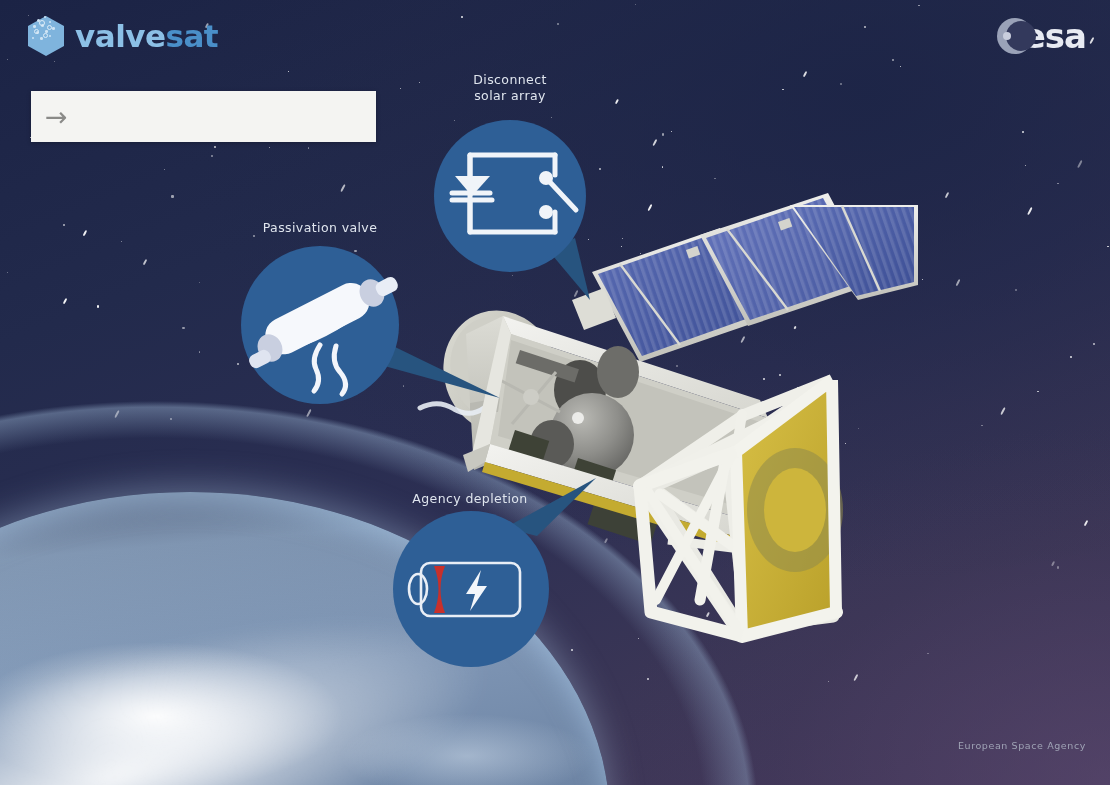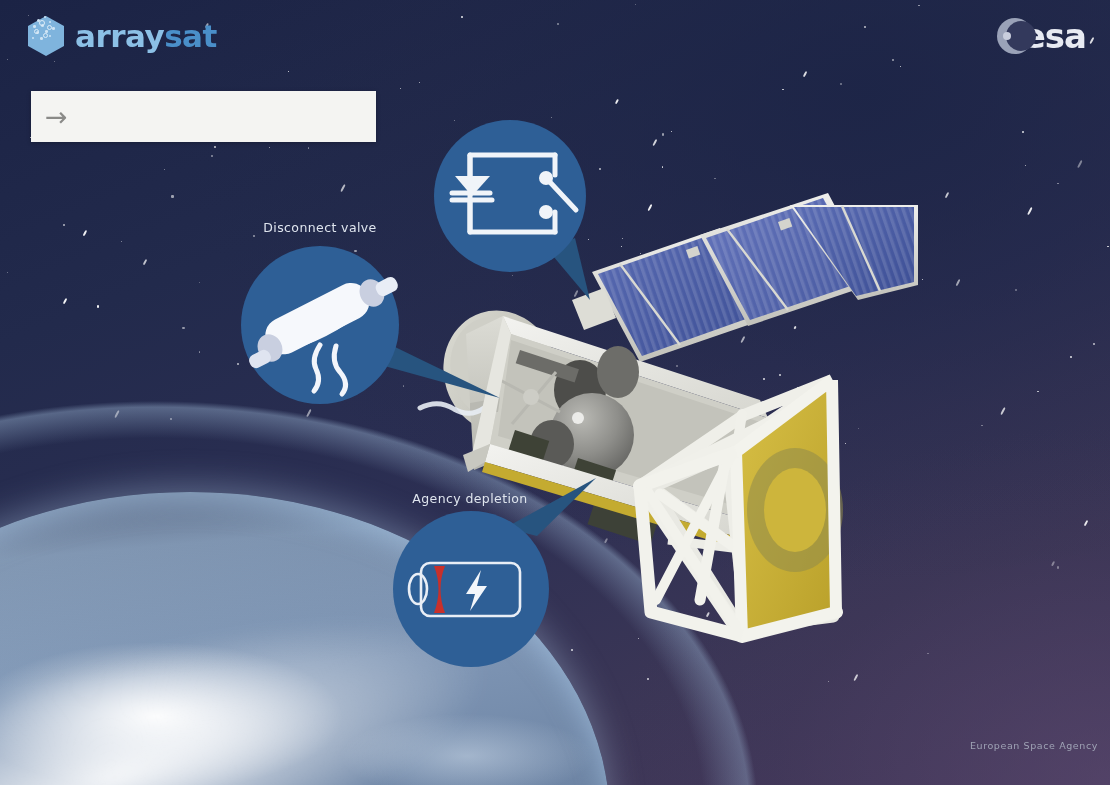--- a/index.html
+++ b/index.html
@@ -71,21 +71,21 @@
   .banner .arrow{font-size:27px;color:#8a8a88;line-height:1;font-weight:400;}
   .banner .title{font-size:33px;font-weight:700;color:#8c8c8a;letter-spacing:2.5px;line-height:1;}
 
   
   .sat{position:absolute;left:0;top:0;width:1110px;height:785px;pointer-events:none;}
 
   
   .callout{position:absolute;}
   .label{position:absolute;color:#dfe5ee;font-size:12.5px;letter-spacing:.4px;line-height:16px;text-align:center;white-space:pre;}
 
-  .credit{position:absolute;right:12px;bottom:34px;color:#9fa3b5;font-size:9.5px;letter-spacing:.6px;}
+  .credit{position:absolute;right:24px;bottom:34px;color:#9fa3b5;font-size:9.5px;letter-spacing:.6px;}
 </style>
 </head>
 <body>
 
 <div id="stage">
 
   <div class="spacefade"></div>
   <div class="nebula"></div>
 
   <div id="starfield">
@@ -389,38 +389,40 @@
       </g>
       <polygon points="455,176 490,176 472,196" fill="#f0f4f9"></polygon>
       <line x1="452" y1="200" x2="492" y2="200" stroke="#f0f4f9" stroke-width="5" stroke-linecap="round"></line>
       <line x1="470" y1="155" x2="470" y2="176" stroke="#f0f4f9" stroke-width="5"></line>
       <line x1="470" y1="200" x2="470" y2="232" stroke="#f0f4f9" stroke-width="5"></line>
       <circle cx="546" cy="178" r="7" fill="#f0f4f9"></circle>
       <circle cx="546" cy="212" r="7" fill="#f0f4f9"></circle>
       <line x1="548" y1="180" x2="576" y2="210" stroke="#f0f4f9" stroke-width="5" stroke-linecap="round"></line>
     </svg>
   </div>
+  <div class="label" style="left:430px;top:72px;width:160px;">Disconnect
+solar array</div>
 
   <div class="callout" style="left:0;top:0;">
     <svg width="1110" height="785" style="position:absolute;left:0;top:0;">
       <polygon points="360,330 370,362 500,398" fill="#27547f"></polygon>
       <circle cx="320" cy="325" r="79" fill="#2e5f96"></circle>
       <g>
         <ellipse cx="318" cy="320" rx="62" ry="18" transform="rotate(-27 318 320)" fill="#f3f6fa"></ellipse>
         <rect x="262" y="300" width="112" height="37" rx="18" transform="rotate(-27 318 320)" fill="#f6f8fc"></rect>
         <ellipse cx="372" cy="293" rx="12" ry="14" transform="rotate(-27 372 293)" fill="#c9cfe0"></ellipse>
         <rect x="376" y="279" width="22" height="15" rx="6" transform="rotate(-27 387 287)" fill="#e9edf6"></rect>
         <ellipse cx="270" cy="348" rx="12" ry="14" transform="rotate(-27 270 348)" fill="#c9cfe0"></ellipse>
         <rect x="249" y="352" width="22" height="14" rx="6" transform="rotate(-27 260 359)" fill="#dfe4f0"></rect>
         <path d="M320,345 q-9,14 -4,24 q6,12 -2,22" stroke="#f2f5fb" stroke-width="5" fill="none" stroke-linecap="round"></path>
         <path d="M336,346 q-5,16 4,26 q10,12 2,22" stroke="#f2f5fb" stroke-width="5" fill="none" stroke-linecap="round"></path>
       </g>
     </svg>
   </div>
-  <div class="label" style="left:240px;top:220px;width:160px;">Disconnect valve</div>
+  <div class="label" style="left:240px;top:220px;width:160px;">Passivation valve</div>
 
   <div class="callout" style="left:0;top:0;">
     <svg width="1110" height="785" style="position:absolute;left:0;top:0;">
       <polygon points="505,528 537,536 596,478" fill="#27547f"></polygon>
       <circle cx="471" cy="589" r="78" fill="#2e5f96"></circle>
       <g>
         <rect x="421" y="563" width="99" height="53" rx="9" fill="none" stroke="#e9eef6" stroke-width="2.6"></rect>
         <ellipse cx="418" cy="589" rx="9" ry="15" fill="none" stroke="#e9eef6" stroke-width="2.6"></ellipse>
         <path d="M434,566 q9,23 0,47 l11,0 q-9,-24 0,-47 z" fill="#c8302b"></path>
         <polygon points="481,570 466,594 475,594 470,611 487,586 477,586" fill="#f2f6fb"></polygon>
@@ -442,21 +444,21 @@
       <div class="dot" style="left:24px;top:11px;width:2.5px;height:2.5px;"></div>
       <div class="dot" style="left:4px;top:21px;width:2px;height:2px;"></div>
       <div class="dot" style="left:12px;top:21px;width:2.5px;height:2.5px;"></div>
       <div class="dot" style="left:21px;top:19px;width:2px;height:2px;"></div>
       <div class="ring" style="left:11px;top:4px;width:6px;height:6px;"></div>
       <div class="ring" style="left:19px;top:9px;width:5px;height:5px;"></div>
       <div class="ring" style="left:6px;top:13px;width:5px;height:5px;"></div>
       <div class="ring" style="left:15px;top:17px;width:5px;height:5px;"></div>
     </div>
     <div class="word">
-      <span class="c1">array</span><span class="c2">sat</span>
+      <span class="c1">valve</span><span class="c2">sat</span>
     </div>
   </div>
 
   <div class="esa">
     <div class="crescent">
       <div class="outer"></div>
       <div class="inner"></div>
       <div class="pip"></div>
     </div>
     <div class="txt">esa</div>

